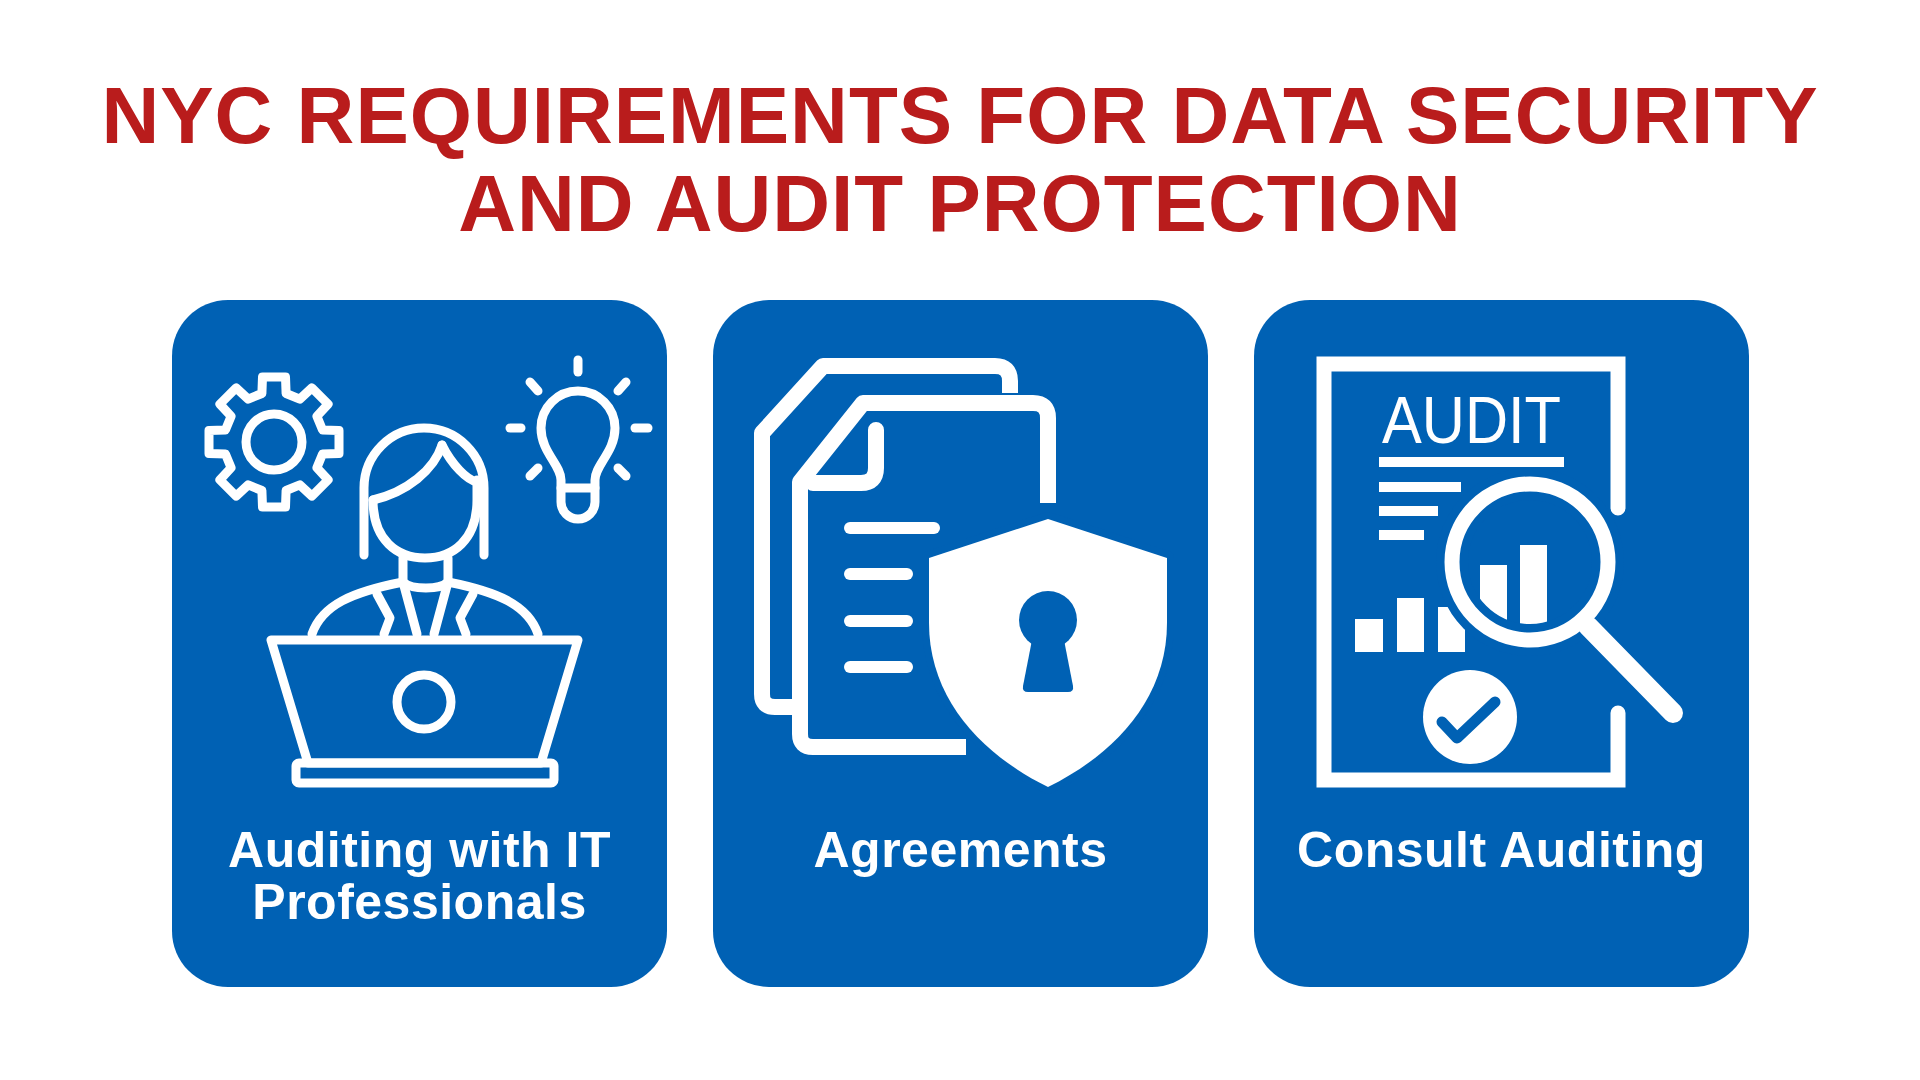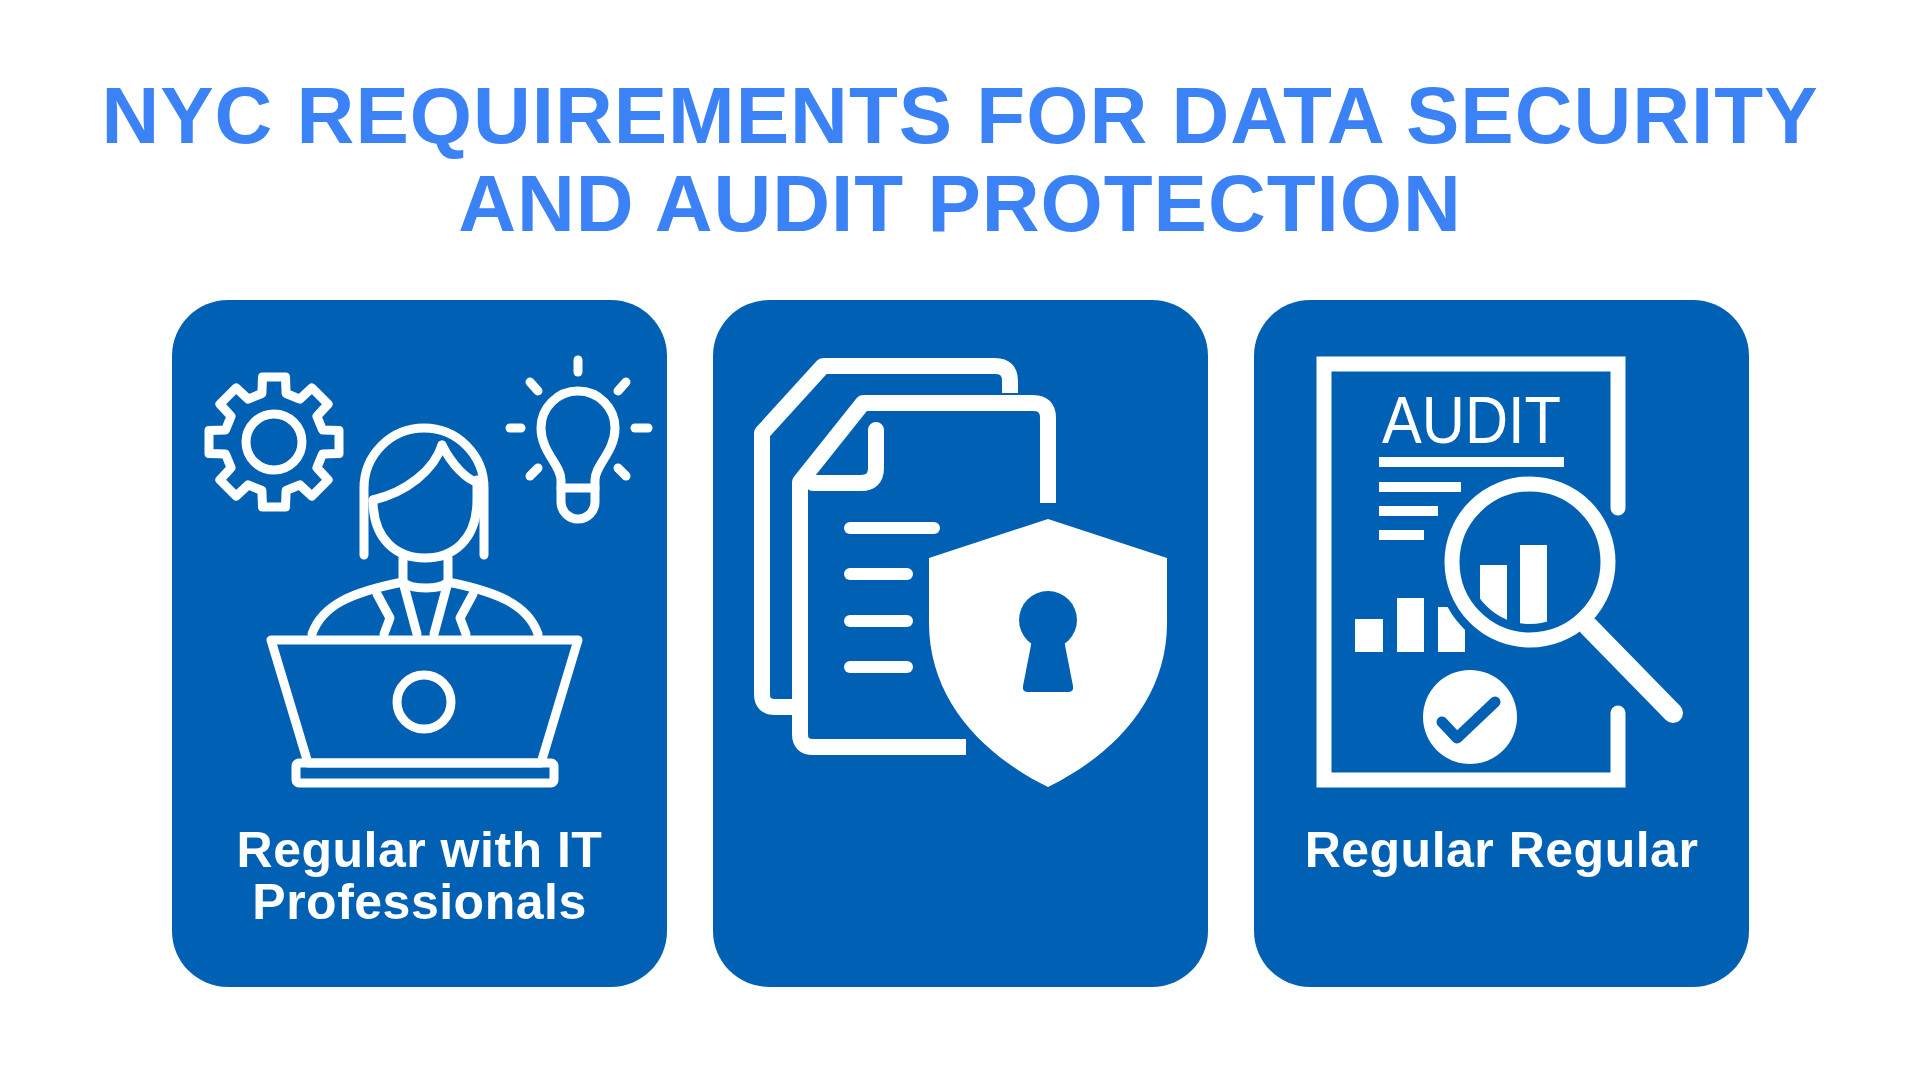--- a/index.html
+++ b/index.html
@@ -3,21 +3,21 @@
 <meta charset="utf-8">
 <style>
   html, body { margin: 0; padding: 0; }
   body {
     width: 1920px; height: 1080px; background: #ffffff; position: relative; overflow: hidden;
     font-family: "Liberation Sans", sans-serif;
   }
   .title {
     position: absolute; left: 0; top: 72px; width: 1920px; text-align: center;
     font-family: "Liberation Sans", sans-serif; font-weight: 700; font-size: 80px;
-    line-height: 88px; color: #3b82f6; letter-spacing: 1px; margin: 0;
+    line-height: 88px; color: #b91c1c; letter-spacing: 1px; margin: 0;
   }
   .title span { display: block; }
   .card {
     position: absolute; top: 300px; width: 495px; height: 687px;
     background: #0061B4; border-radius: 56px;
   }
   .card svg { position: absolute; left: 0; top: 0; width: 495px; height: 520px; }
   .label {
     position: absolute; left: 0; top: 524px; width: 495px; text-align: center;
     color: #ffffff; font-family: "Liberation Sans", sans-serif; font-weight: 700;
@@ -67,21 +67,21 @@
       <path d="M301,294 L288,318 L294,334"></path>
     </g>
 
     <g>
       <path d="M99,340 L406,340 L369,463 L136,463 Z" fill="#0061B4"></path>
       <rect x="124" y="463" width="258" height="20" rx="3"></rect>
       <circle cx="252" cy="402" r="27"></circle>
     </g>
   </svg>
   <div class="label">
-    <span>Regular with IT</span>
+    <span>Auditing with IT</span>
     <span>Professionals</span>
   </div>
 </div>
 
 <div class="card" style="left:713px;">
   <svg viewBox="0 0 495 520" fill="none" stroke="#ffffff" stroke-width="16" stroke-linecap="round" stroke-linejoin="round">
 
     <g>
       <path d="M87,407 L62,407 Q49,407 49,394 L49,133 L110,66 L282,66 Q297,66 297,81 L297,93" stroke-linecap="butt"></path>
     </g>
@@ -98,20 +98,21 @@
     <g>
       <path d="M335,219 L216,258 L216,323 C216,400 270,455 335,487 C400,455 454,400 454,323 L454,258 Z" fill="#ffffff" stroke="#0061B4" stroke-width="14"></path>
       <path d="M335,219 L216,258 L216,323 C216,400 270,455 335,487 C400,455 454,400 454,323 L454,258 Z" fill="#ffffff" stroke="none"></path>
       <g fill="#0061B4" stroke="none">
         <circle cx="335" cy="320" r="29"></circle>
         <path d="M319,340 L351,340 L360,386 Q361,392 355,392 L315,392 Q309,392 310,386 Z"></path>
       </g>
     </g>
   </svg>
   <div class="label">
+    <span>Agreements</span>
   </div>
 </div>
 
 <div class="card" style="left:1254px;">
   <svg viewBox="0 0 495 520" fill="none" stroke="#ffffff" stroke-width="15" stroke-linejoin="miter">
 
     <g>
       <path d="M364,208 L364,64 L70,64 L70,480 L364,480 L364,413" stroke-linecap="round"></path>
     </g>
     <text x="128" y="143" fill="#ffffff" stroke="none" font-family="Liberation Sans, sans-serif" font-size="66" font-weight="400" textLength="179" lengthAdjust="spacingAndGlyphs">AUDIT</text>
@@ -135,15 +136,15 @@
       <circle cx="276" cy="262" r="78" stroke="#ffffff" stroke-width="15"></circle>
       <line x1="334" y1="326" x2="419" y2="413" stroke="#ffffff" stroke-width="20" stroke-linecap="round"></line>
     </g>
 
     <g>
       <circle cx="216" cy="417" r="47" fill="#ffffff" stroke="none"></circle>
       <polyline points="188,422 203,438 241,402" stroke="#0061B4" stroke-width="11" stroke-linecap="round" stroke-linejoin="round"></polyline>
     </g>
   </svg>
   <div class="label">
-    <span>Regular Regular</span>
+    <span>Consult Auditing</span>
   </div>
 </div>
 
 </body></html>

